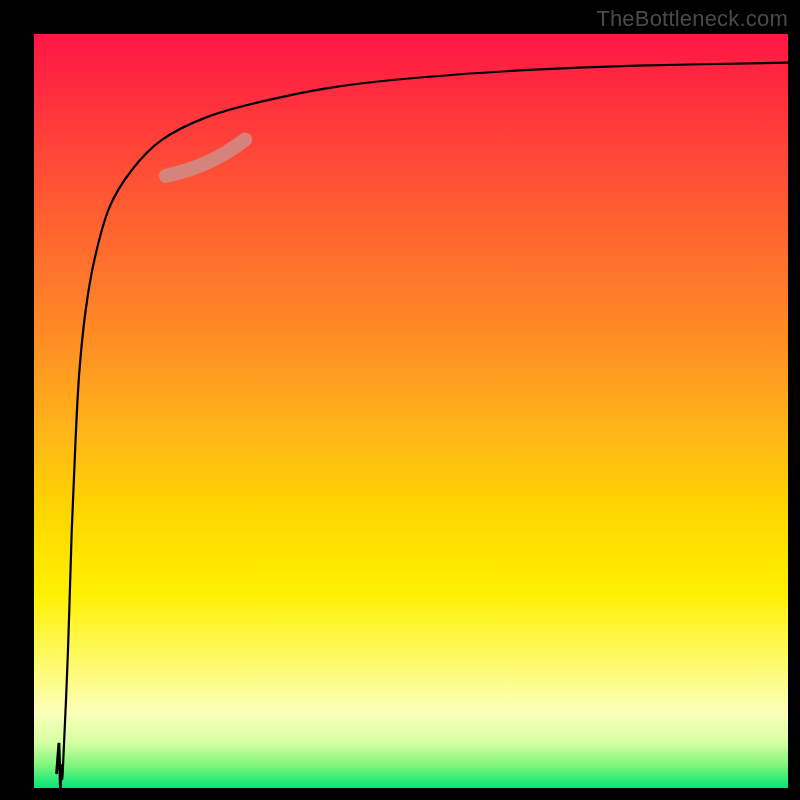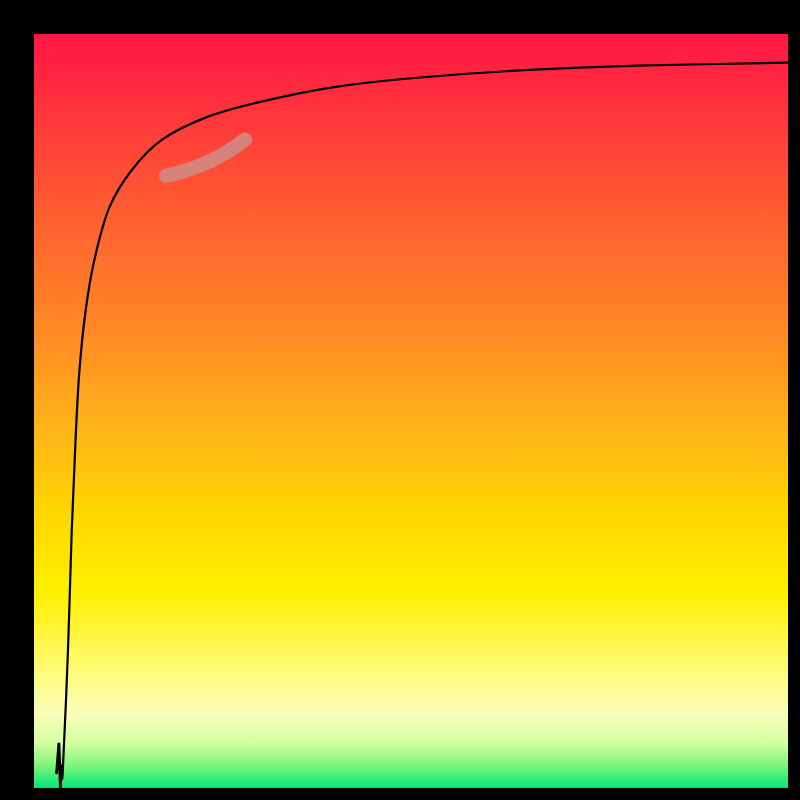--- a/index.html
+++ b/index.html
@@ -78,20 +78,21 @@
     stroke-opacity: 0.88;
     stroke-width: 14;
     stroke-linecap: round;
   }
 </style>
 </head>
 <body>
 
 <div class="outer-frame">
 
+  <div class="attribution">TheBottleneck.com</div>
 
   <div class="plot-area">
     <svg class="curve-layer" viewBox="0 0 754 754" preserveAspectRatio="none">
       <path id="highlight-path" class="highlight-arc" d="M 131.9 141.8 Q 175.7 132.8 211.1 105.6"></path>
       <path id="spike-path" class="curve-spike" d="M26.4 754.0 L24.9 708.8 L22.6 738.9"></path>
       <path id="main-path" class="curve-main" d="M 26.4 754.0 C 26.5 750.2, 26.8 733.9, 27.1 731.4 C 27.5 728.9, 27.5 757.8, 28.7 738.9 C 29.8 720.1, 32.4 658.5, 33.9 618.3 C 35.4 578.1, 36.4 532.8, 37.7 497.6 C 39.0 462.5, 40.2 433.5, 41.5 407.2 C 42.7 380.8, 43.6 360.7, 45.2 339.3 C 46.9 317.9, 48.8 297.8, 51.3 279.0 C 53.8 260.1, 56.3 243.8, 60.3 226.2 C 64.3 208.6, 69.1 188.5, 75.4 173.4 C 81.7 158.3, 89.2 147.0, 98.0 135.7 C 106.8 124.4, 115.6 114.4, 128.2 105.6 C 140.7 96.8, 157.1 89.2, 173.4 82.9 C 189.8 76.7, 204.8 72.9, 226.2 67.9 C 247.6 62.8, 274.0 56.9, 301.6 52.8 C 329.2 48.6, 360.7 45.7, 392.1 43.0 C 423.5 40.2, 454.9 38.1, 490.1 36.2 C 525.3 34.3, 559.2 32.9, 603.2 31.7 C 647.2 30.4, 728.9 29.2, 754.0 28.7"></path>
     </svg>
   </div>
 
 </div>

